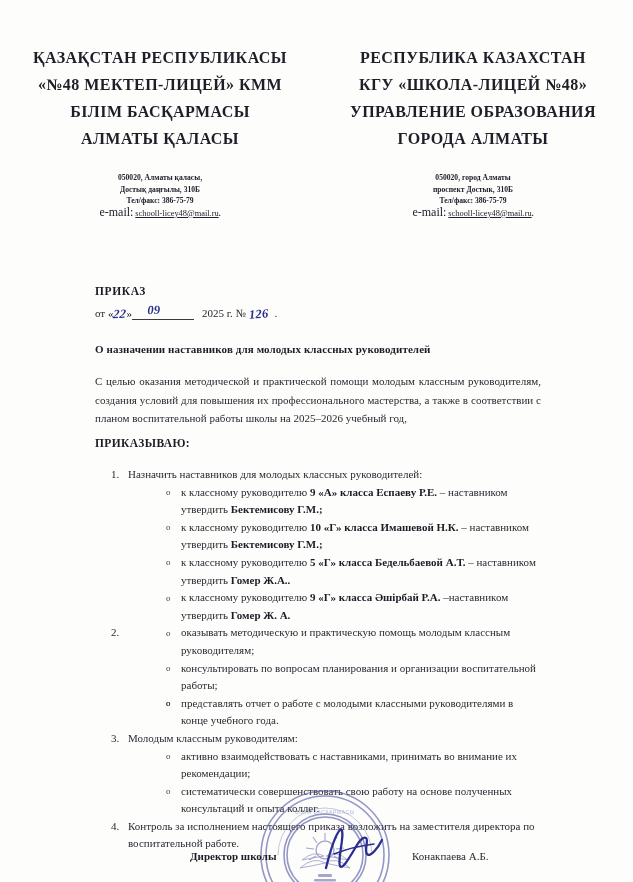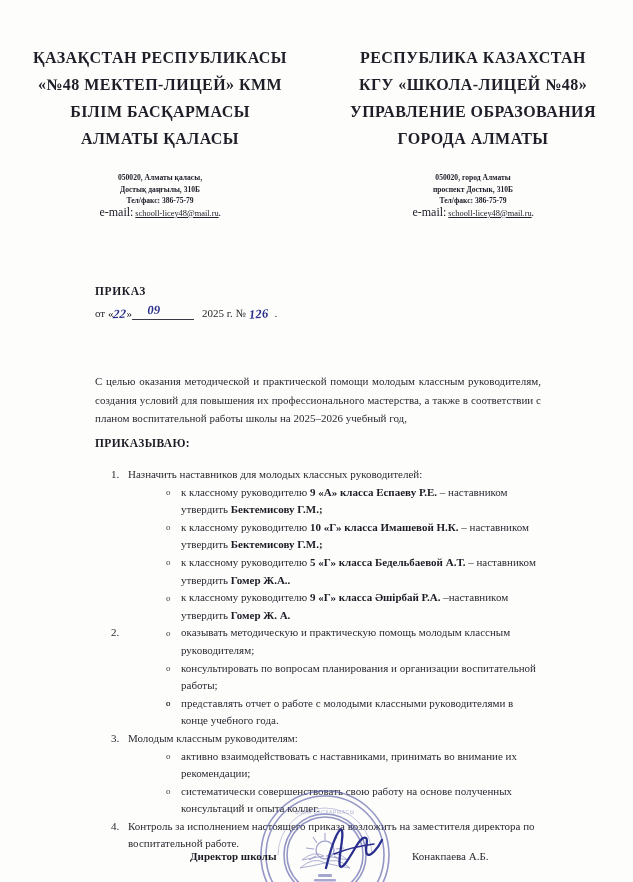--- a/index.html
+++ b/index.html
@@ -268,20 +268,21 @@
     <span class="ink ink-day">22</span>
     <span class="lit">»</span>
     <span class="rule rule-month">
         <span class="ink ink-month month-on-rule">09</span>
       </span>
     <span class="lit" style="margin-left:8px;">2025 г. № </span>
     <span class="ink ink-num">126</span>
     <span class="lit" style="margin-left:6px;">.</span>
   </div>
 
+  <div class="subject">О назначении наставников для молодых классных руководителей</div>
 
   <div class="intro">С целью оказания методической и практической помощи молодым классным руководителям, создания условий для повышения их профессионального мастерства, а также в соответствии с планом воспитательной работы школы на 2025–2026 учебный год,</div>
 
   <div class="order-verb">ПРИКАЗЫВАЮ:</div>
 
   <div class="body-list">
 
     <div class="num-item">
       <span class="num-marker">1.</span>
       <span class="num-text">Назначить наставников для молодых классных руководителей:</span>

